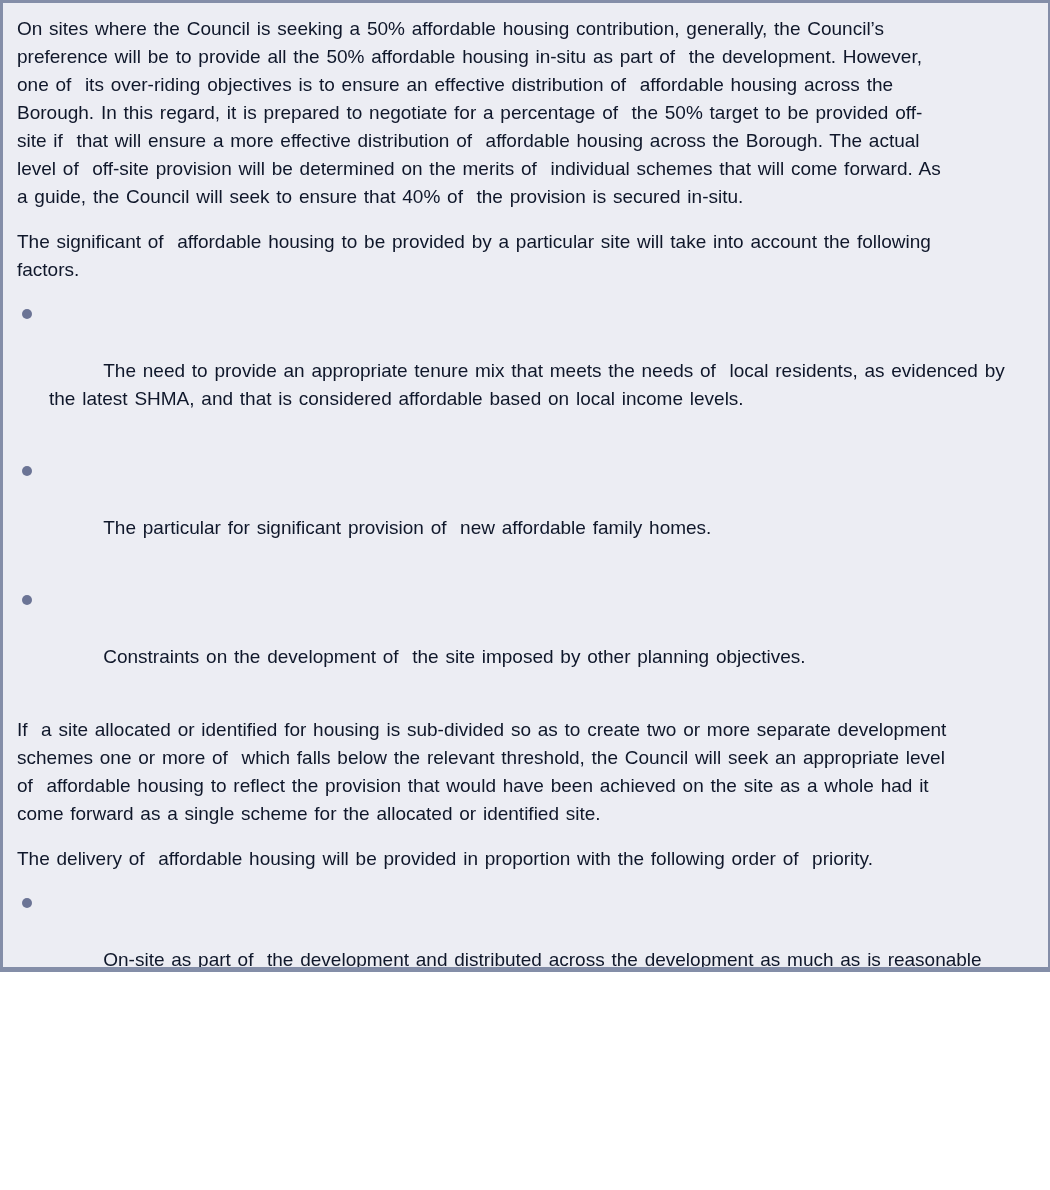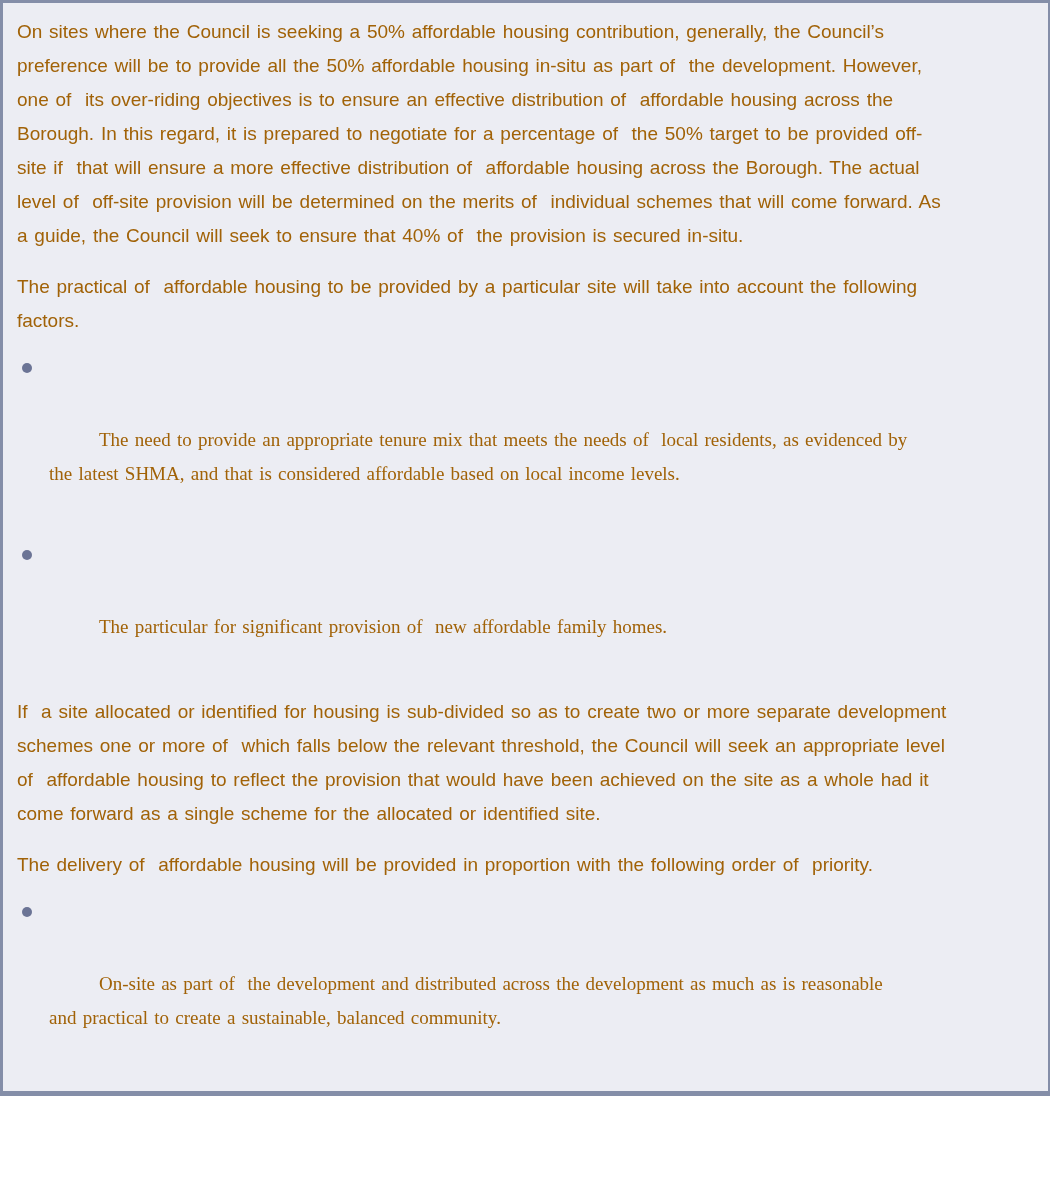--- a/index.html
+++ b/index.html
@@ -10,43 +10,42 @@
   .page {
     position: relative;
     width: 1050px;
     height: 1190px;
   }
   .policy-box {
     box-sizing: border-box;
     position: absolute;
     left: 0; top: 0;
     width: 1050px;
-    height: 1096px;
+    height: 972px;
     background: #ECEDF3;
     border: 2px solid #848EA8;
     border-left-width: 3px;
     border-top-width: 3px;
     border-bottom-width: 5px;
     padding: 12px 20px 0 14px;
     font-family: "Liberation Sans", sans-serif;
     font-size: 19px;
-    line-height: 34px;
-    color: #a16207;
+    line-height: 28px;
+    color: #0f172a;
     word-spacing: 1.5px;
     overflow: hidden;
   }
   .policy-box p {
     margin: 0 0 17px 0;
     white-space: pre-wrap;
   }
   .policy-box ul {
     list-style: none;
     margin: 0;
     padding: 0;
-    font-family: Liberation Serif, serif;
   }
   .policy-box li {
     position: relative;
     padding-left: 32px;
     margin: 0 0 17px 0;
     white-space: pre-wrap;
   }
   .bullet-dot {
     position: absolute;
     left: 5px;
@@ -64,32 +63,36 @@
   <div class="policy-box">
 
     <p>On sites where the Council is seeking a 50% affordable housing contribution, generally, the Council’s
 preference will be to provide all the 50% affordable housing in-situ as part of  the development. However,
 one of  its over-riding objectives is to ensure an effective distribution of  affordable housing across the
 Borough. In this regard, it is prepared to negotiate for a percentage of  the 50% target to be provided off-
 site if  that will ensure a more effective distribution of  affordable housing across the Borough. The actual
 level of  off-site provision will be determined on the merits of  individual schemes that will come forward. As
 a guide, the Council will seek to ensure that 40% of  the provision is secured in-situ.</p>
 
-    <p>The practical of  affordable housing to be provided by a particular site will take into account the following
+    <p>The significant of  affordable housing to be provided by a particular site will take into account the following
 factors.</p>
 
     <ul>
       <li>
         <span class="bullet-dot"></span>
         <span>The need to provide an appropriate tenure mix that meets the needs of  local residents, as evidenced by
 the latest SHMA, and that is considered affordable based on local income levels.</span>
       </li>
       <li>
         <span class="bullet-dot"></span>
         <span>The particular for significant provision of  new affordable family homes.</span>
+      </li>
+      <li>
+        <span class="bullet-dot"></span>
+        <span>Constraints on the development of  the site imposed by other planning objectives.</span>
       </li>
     </ul>
 
     <p>If  a site allocated or identified for housing is sub-divided so as to create two or more separate development
 schemes one or more of  which falls below the relevant threshold, the Council will seek an appropriate level
 of  affordable housing to reflect the provision that would have been achieved on the site as a whole had it
 come forward as a single scheme for the allocated or identified site.</p>
 
     <p>The delivery of  affordable housing will be provided in proportion with the following order of  priority.</p>
 

